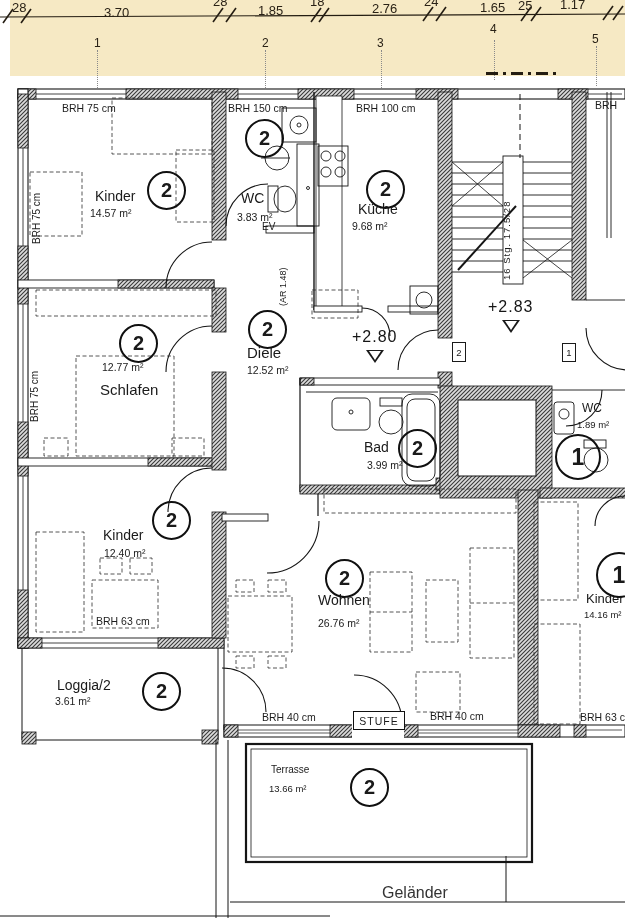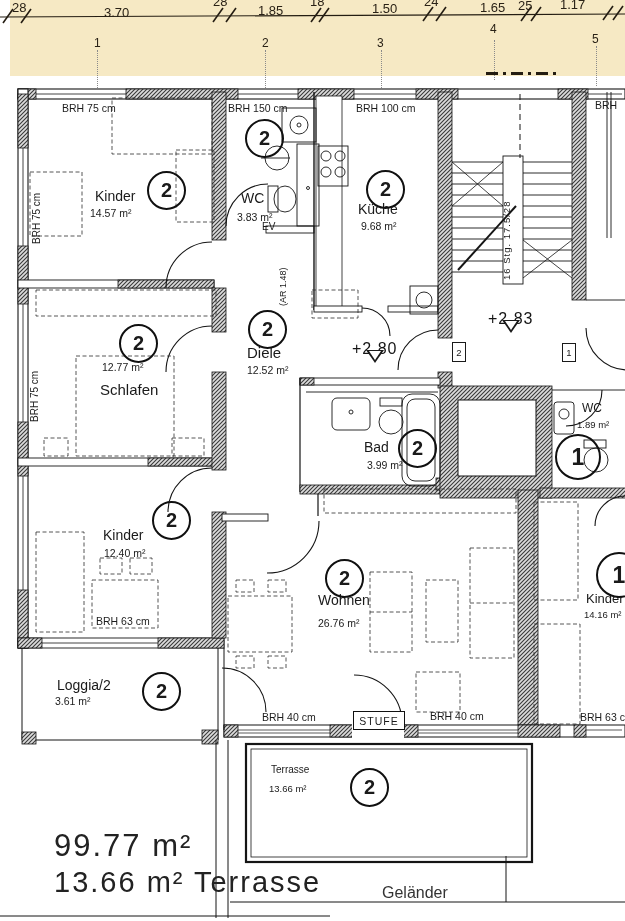--- a/index.html
+++ b/index.html
@@ -12,21 +12,21 @@
   .title{position:absolute;left:438px;top:16px;font-size:42px;letter-spacing:2px;color:#241d12;}
   .dashdot{position:absolute;left:486px;top:72px;width:72px;height:3px;
      background:repeating-linear-gradient(90deg,#241d12 0 12px,transparent 12px 17px,#241d12 17px 20px,transparent 20px 25px);}
   .rname{position:absolute;font-size:14px;white-space:nowrap;}
   .rarea{position:absolute;font-size:10.5px;white-space:nowrap;}
   .circ{position:absolute;width:35px;height:35px;border:2.6px solid #101010;border-radius:50%;
         display:flex;align-items:center;justify-content:center;font-size:20px;font-weight:bold;background:rgba(255,255,255,.0);}
   .circ.big{width:42px;height:42px;font-size:23px;}
   .brh{position:absolute;font-size:10.5px;color:#1c1c1c;white-space:nowrap;}
   .vtext{writing-mode:vertical-rl;transform:rotate(180deg);}
-  .lvl{position:absolute;font-size:16px;letter-spacing:1px;color:#151515;margin-top:12px;}
+  .lvl{position:absolute;font-size:16px;letter-spacing:1px;color:#151515;}
   .tri{position:absolute;width:0;height:0;border-left:9px solid transparent;border-right:9px solid transparent;border-top:13px solid #1a1a1a;}
   .tri::after{content:"";position:absolute;left:-6px;top:-12px;border-left:6px solid transparent;border-right:6px solid transparent;border-top:9px solid #fff;}
   .plate{position:absolute;border:1.3px solid #1a1a1a;background:#fff;font-size:9.5px;
          display:flex;align-items:center;justify-content:center;}
   .stufe{position:absolute;left:353px;top:711px;width:50px;height:17px;border:1.6px solid #111;background:#fff;
          font-size:10.5px;display:flex;align-items:center;justify-content:center;letter-spacing:1px;}
   .sum{position:absolute;left:54px;font-size:31px;letter-spacing:2px;color:#222;}
   .stairtxt{position:absolute;left:501px;top:166px;height:114px;font-size:9.5px;letter-spacing:1px;}
   svg{position:absolute;left:0;top:0;}
 </style>
@@ -53,21 +53,21 @@
       <line x1="603" y1="20" x2="613" y2="6"></line>
         <line x1="613" y1="20" x2="623" y2="6"></line>
     </g>
   </svg>
 
   <span class="dim" style="left:12px;top:0">28</span>
   <span class="dim" style="left:104px;top:5px">3.70</span>
   <span class="dim" style="left:213px;top:-6px">28</span>
   <span class="dim" style="left:258px;top:3px">1.85</span>
   <span class="dim" style="left:310px;top:-6px">18</span>
-  <span class="dim" style="left:372px;top:1px">1.50</span>
+  <span class="dim" style="left:372px;top:1px">2.76</span>
   <span class="dim" style="left:424px;top:-6px">24</span>
   <span class="dim" style="left:480px;top:0">1.65</span>
   <span class="dim" style="left:518px;top:-2px">25</span>
   <span class="dim" style="left:560px;top:-3px">1.17</span>
 
   <span class="axis" style="left:94px;top:36px">1</span>
   <span class="axis" style="left:262px;top:36px">2</span>
   <span class="axis" style="left:377px;top:36px">3</span>
   <span class="axis" style="left:490px;top:22px">4</span>
   <span class="axis" style="left:592px;top:32px">5</span>
@@ -256,21 +256,21 @@
       <span>2</span>
     </div>
 
   <span class="rname" style="left:241px;top:190px">WC</span>
   <span class="rarea" style="left:237px;top:211px">3.83 m²</span>
   <div class="circ" style="left:245px;top:119px">
       <span>2</span>
     </div>
 
   <span class="rname" style="left:358px;top:201px">Küche</span>
-  <span class="rarea" style="left:361px;top:220px">9.68 m²</span>
+  <span class="rarea" style="left:352px;top:220px">9.68 m²</span>
   <div class="circ" style="left:366px;top:170px">
       <span>2</span>
     </div>
 
   <span class="rarea" style="left:102px;top:361px">12.77 m²</span>
   <span class="rname" style="left:100px;top:381px;font-size:15px">Schlafen</span>
   <div class="circ" style="left:119px;top:324px">
       <span>2</span>
     </div>
 
@@ -347,16 +347,14 @@
 
   <div class="plate" style="left:452px;top:342px;width:12px;height:18px">
       <span>2</span>
     </div>
   <div class="plate" style="left:562px;top:343px;width:12px;height:17px">
       <span>1</span>
     </div>
 
   <span class="brh" style="left:382px;top:884px;font-size:16px;color:#333">Geländer</span>
 
-  <span class="sum" style="top:828px">99.77 m²</span>
-  <span class="sum" style="top:866px;font-size:29px">13.66 m² Terrasse</span>
 
 </div>
 
 </body></html>

